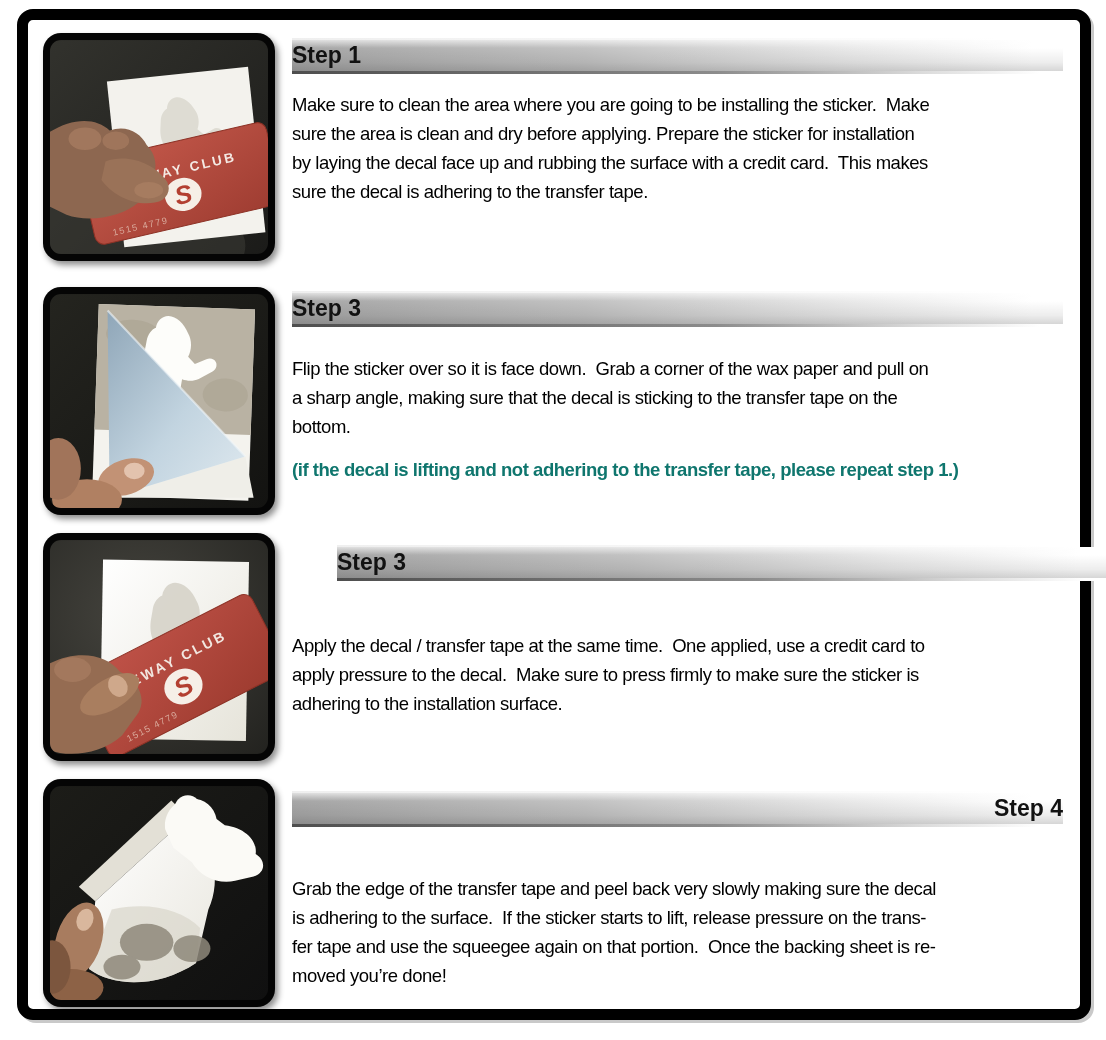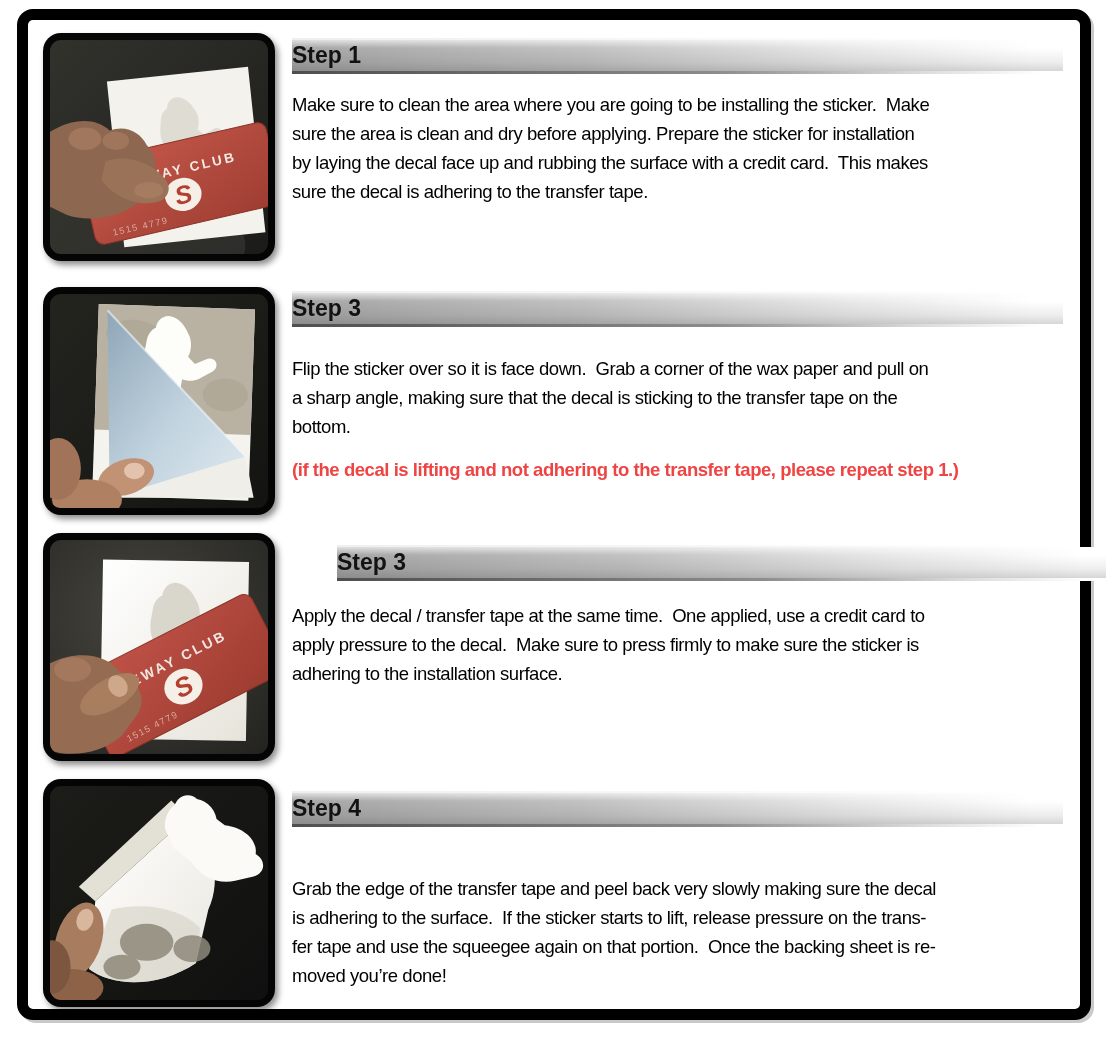--- a/index.html
+++ b/index.html
@@ -11,27 +11,27 @@
   .photo svg{width:100%;height:100%;display:block;border-radius:11px;overflow:hidden;}
   .p1{top:33px;} .p2{top:287px;} .p3{top:533px;} .p4{top:779px;}
   .step-bar{position:absolute;left:292px;width:771px;height:31px;
     background:
       linear-gradient(180deg, rgba(255,255,255,.65) 0, rgba(255,255,255,0) 26%, rgba(0,0,0,.07) 72%, rgba(0,0,0,.16) 100%),
       linear-gradient(90deg,#a6a6a6 0%,#c2c2c2 38%,#e9e9e9 72%,#ffffff 96%);}
   .step-bar::before{content:"";position:absolute;left:0;right:8%;top:-2px;height:2px;
     background:linear-gradient(90deg,#efefef,#fff);}
   .step-bar::after{content:"";position:absolute;left:0;right:0;bottom:-3px;height:3px;
     background:linear-gradient(90deg,#4e4e4e 0%,#8c8c8c 55%,#dcdcdc 82%,#ffffff 97%);}
-  .b1{top:40px;} .b2{top:293px;} .b3{top:547px;margin-left:45px;} .b4{top:793px;}
+  .b1{top:40px;} .b2{top:293px;} .b3{top:547px;margin-left:45px;} .b4{top:793px;text-align:right;}
   .step-label{display:block;font-size:23px;font-weight:bold;color:#121212;line-height:31px;padding-left:0;
     letter-spacing:0;}
   .step-body{position:absolute;left:292px;width:786px;font-size:18.5px;font-weight:normal;color:#000;
     line-height:29px;letter-spacing:-0.45px;white-space:pre-wrap;}
-  .t1{top:90px;} .t2{top:354px;} .t3{top:601px;} .t4{top:874px;}
-  .step-note{position:absolute;left:292px;top:455px;font-size:18.5px;font-weight:bold;color:#ef4444;
+  .t1{top:90px;} .t2{top:354px;} .t3{top:631px;} .t4{top:874px;}
+  .step-note{position:absolute;left:292px;top:455px;font-size:18.5px;font-weight:bold;color:#0f766e;
     line-height:29px;letter-spacing:-0.45px;white-space:nowrap;}
   .step-note:empty{display:none;}
   text{font-family:"Liberation Sans",sans-serif;}
 </style>
 </head>
 <body>
 
 <div class="page-frame"></div>
 
 <div class="photo p1">

